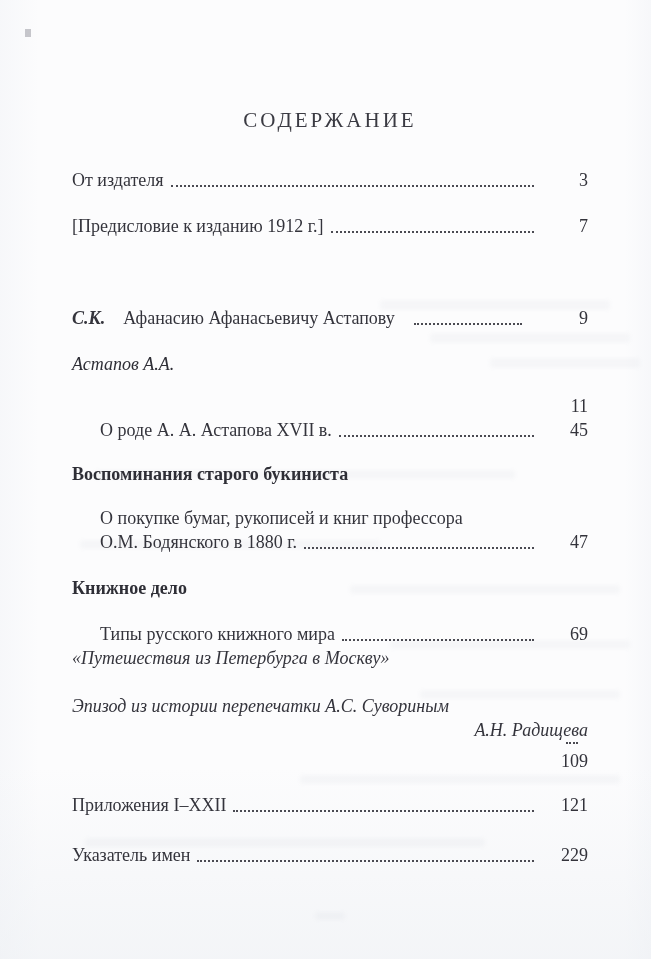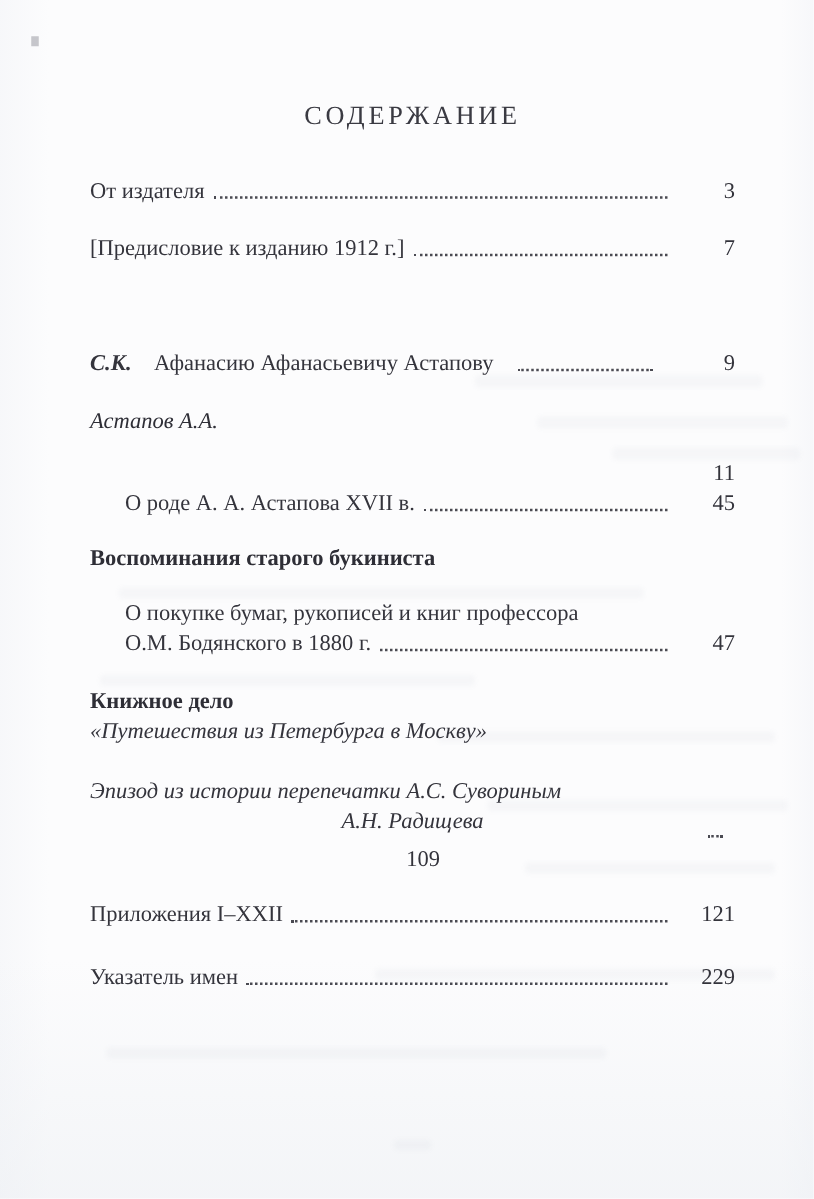--- a/index.html
+++ b/index.html
@@ -10,35 +10,35 @@
   }
   .scan-page {
     position: relative;
     width: 651px; height: 959px;
     box-sizing: border-box;
     background:
       linear-gradient(180deg, rgba(244,246,248,0.0) 80%, rgba(236,239,243,0.55) 100%),
       linear-gradient(90deg, rgba(240,242,246,0.45) 0%, rgba(255,255,255,0) 6%, rgba(255,255,255,0) 96%, rgba(241,243,247,0.5) 100%),
       #fcfcfd;
     color: #33333b;
-    padding: 78px 63px 0 72px;
+    padding: 106px 63px 0 72px;
   }
   .toc-title {
     font-size: 21px;
     line-height: 28px;
     font-weight: 400;
     letter-spacing: 3px;
     text-align: center;
     margin: 0;
     color: #3a3a42;
   }
   .toc { position: relative; z-index: 2; }
   .row {
     display: flex;
-    align-items: center;
+    align-items: flex-end;
     font-size: 18px;
     line-height: 24px;
     color: #34343c;
   }
   .row .label { white-space: nowrap; }
   .row .prefix { font-weight: bold; font-style: italic; margin-right: 6px; }
   .row.indent-1 { padding-left: 28px; }
   .row.bold .label { font-weight: bold; color: #2e2e36; }
   .row.bold-italic .label, .row.bold-italic .prefix { font-weight: normal; font-style: italic; color: #2e2e36; }
   .row.italic .label { font-style: italic; }
@@ -118,20 +118,25 @@
         <span class="label">О покупке бумаг, рукописей и книг профессора</span>
       </div>
       <div class="row normal indent-1" style="margin-top: 0px;">
         <span class="label">О.М. Бодянского в 1880 г.</span>
         <span class="leader"></span>
         <span class="pagenum">47</span>
       </div>
       <div class="row bold indent-0" style="margin-top: 22px;">
         <span class="label">Книжное дело</span>
       </div>
+      <div class="row normal indent-1" style="margin-top: 22px;">
+        <span class="label">Типы русского книжного мира</span>
+        <span class="leader"></span>
+        <span class="pagenum">69</span>
+      </div>
       <div class="row italic indent-0" style="margin-top: 0px;">
         <span class="label">«Путешествия из Петербурга в Москву»</span>
       </div>
       <div class="row italic indent-0" style="margin-top: 24px;">
         <span class="label">Эпизод из истории перепечатки А.С. Сувориным</span>
       </div>
       <div class="row italic indent-0" style="margin-top: 0px; flex-direction: column;">
         <span class="label">А.Н. Радищева</span>
         <span class="leader"></span>
         <span class="pagenum">109</span>

